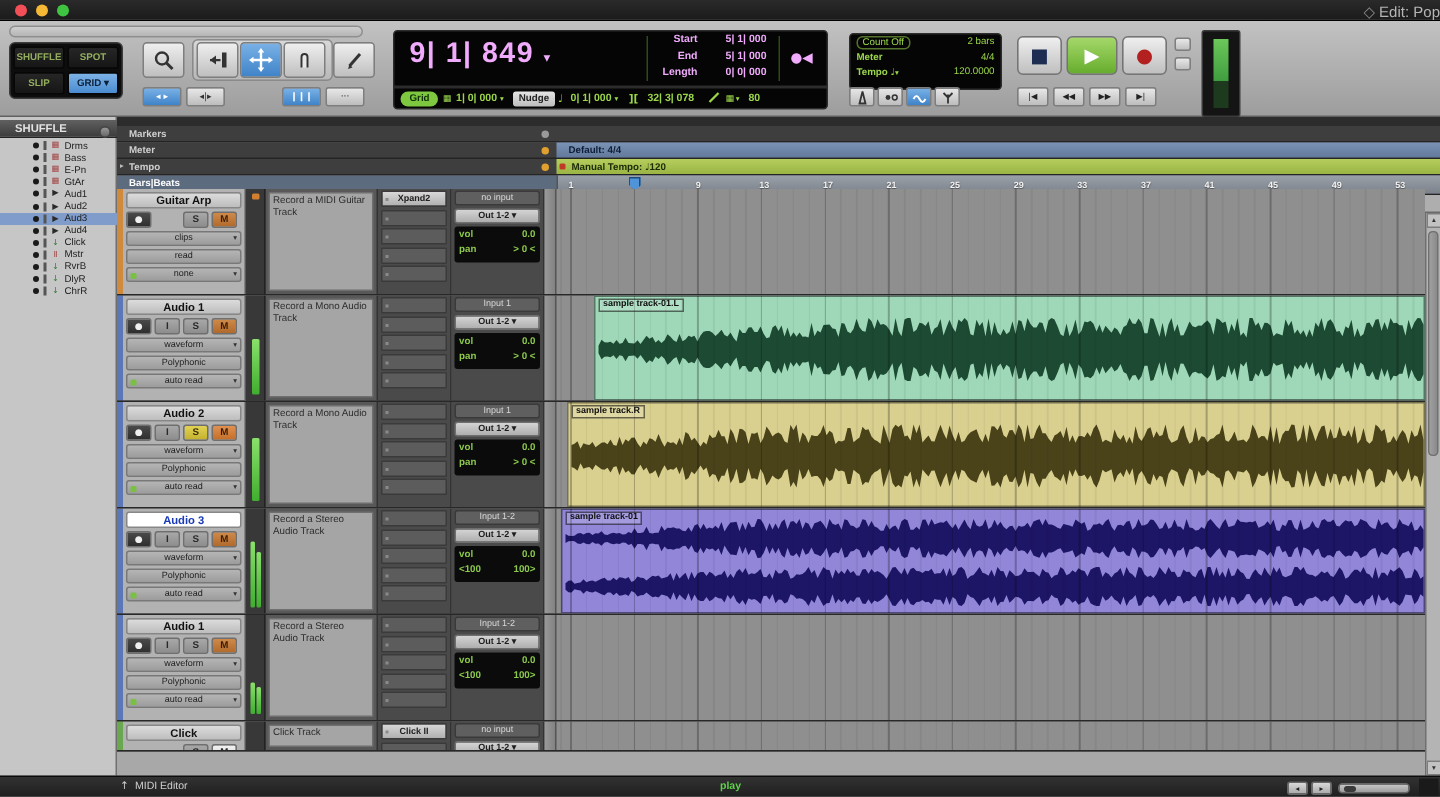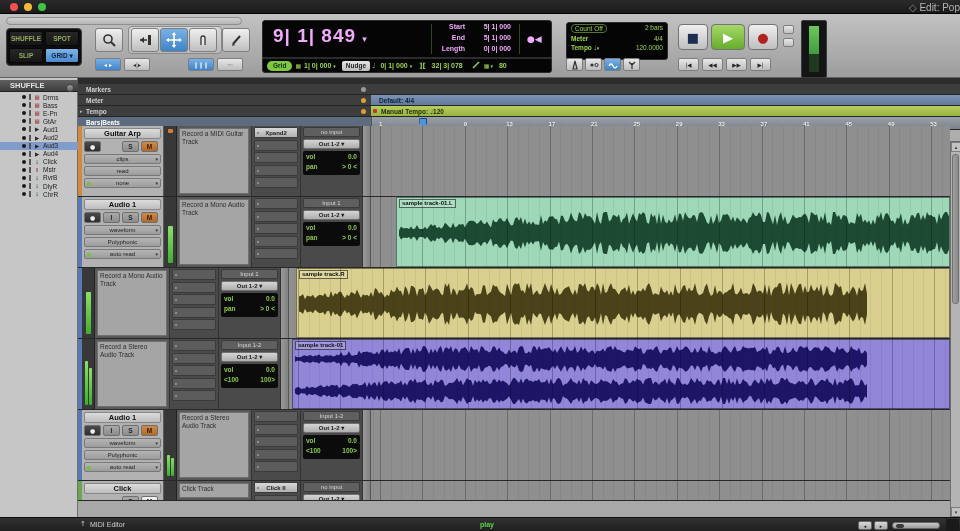--- a/index.html
+++ b/index.html
@@ -484,20 +484,32 @@
             <span class="tclip-label">sample track-01.L</span>
             <svg width="554" height="44" style="position: absolute; left: 0px; top: 13px;">
               <polygon points="2,19.5 4,15.5 6,17.2 8,17.3 10,16.9 12,18.1 14,15.6 16,18.2 18,17.6 20,14.1 22,17.7 24,17.9 26,18.0 28,15.8 30,18.3 32,15.6 34,12.9 36,14.9 38,13.6 40,17.3 42,15.7 44,17.7 46,15.9 48,11.8 50,13.5 52,15.8 54,17.0 56,11.7 58,16.5 60,15.4 62,12.9 64,13.7 66,12.8 68,16.6 70,12.6 72,10.1 74,9.7 76,9.7 78,10.8 80,13.0 82,11.2 84,8.8 86,12.3 88,13.3 90,10.6 92,14.1 94,16.6 96,8.4 98,11.0 100,11.0 102,7.4 104,7.2 106,10.3 108,10.4 110,6.7 112,11.3 114,14.5 116,13.9 118,7.4 120,5.9 122,9.7 124,6.0 126,13.3 128,7.4 130,13.6 132,10.5 134,13.5 136,10.6 138,13.5 140,13.4 142,14.0 144,4.1 146,13.1 148,9.3 150,10.7 152,5.7 154,5.5 156,5.3 158,8.0 160,8.3 162,13.6 164,4.4 166,4.9 168,10.0 170,11.2 172,8.3 174,1.5 176,7.1 178,9.7 180,10.2 182,1.0 184,3.1 186,8.3 188,1.9 190,5.5 192,5.0 194,6.1 196,9.0 198,12.8 200,1.0 202,9.9 204,13.1 206,2.0 208,1.0 210,1.0 212,10.3 214,8.9 216,4.1 218,4.6 220,6.3 222,3.2 224,12.2 226,8.0 228,6.8 230,1.6 232,12.7 234,7.2 236,2.2 238,7.1 240,10.4 242,2.0 244,3.7 246,1.0 248,3.0 250,11.8 252,12.7 254,2.1 256,6.3 258,3.7 260,13.3 262,1.3 264,12.9 266,3.7 268,10.5 270,12.6 272,8.3 274,11.8 276,10.1 278,3.2 280,11.6 282,2.4 284,3.1 286,9.8 288,1.0 290,5.0 292,7.3 294,7.3 296,3.9 298,4.4 300,10.9 302,2.6 304,1.0 306,2.0 308,6.5 310,11.8 312,13.1 314,4.6 316,13.1 318,9.2 320,2.0 322,12.0 324,9.5 326,3.3 328,3.9 330,2.8 332,4.9 334,10.0 336,5.4 338,10.9 340,6.2 342,8.5 344,10.9 346,7.3 348,8.9 350,12.4 352,7.0 354,5.9 356,1.0 358,4.7 360,5.0 362,1.3 364,4.1 366,11.1 368,11.1 370,1.0 372,1.7 374,7.7 376,13.5 378,4.1 380,13.9 382,5.4 384,1.0 386,10.2 388,5.0 390,12.7 392,12.5 394,8.1 396,3.4 398,6.5 400,7.2 402,6.0 404,6.2 406,4.1 408,2.6 410,5.2 412,12.1 414,1.1 416,2.2 418,4.3 420,3.3 422,11.6 424,4.9 426,9.7 428,1.0 430,12.8 432,10.7 434,14.0 436,1.0 438,1.0 440,6.1 442,4.0 444,9.2 446,4.1 448,4.4 450,6.0 452,13.2 454,11.1 456,11.9 458,12.7 460,1.9 462,6.4 464,2.8 466,11.5 468,8.6 470,12.0 472,9.2 474,13.9 476,8.5 478,13.5 480,4.0 482,7.0 484,1.0 486,9.7 488,3.4 490,1.8 492,4.8 494,10.1 496,9.6 498,13.2 500,6.5 502,8.0 504,2.2 506,13.8 508,7.8 510,13.4 512,11.6 514,4.5 516,4.0 518,7.5 520,2.2 522,1.7 524,9.6 526,3.7 528,8.8 530,1.0 532,4.5 534,4.1 536,5.8 538,5.9 540,12.9 542,2.1 544,8.7 546,3.9 548,1.0 550,1.1 552,5.5 552,38.5 550,42.9 548,43.0 546,40.1 544,35.3 542,41.9 540,31.1 538,38.1 536,38.2 534,39.9 532,39.5 530,43.0 528,35.2 526,40.3 524,34.4 522,42.3 520,41.8 518,36.5 516,40.0 514,39.5 512,32.4 510,30.6 508,36.2 506,30.2 504,41.8 502,36.0 500,37.5 498,30.8 496,34.4 494,33.9 492,39.2 490,42.2 488,40.6 486,34.3 484,43.0 482,37.0 480,40.0 478,30.5 476,35.5 474,30.1 472,34.8 470,32.0 468,35.4 466,32.5 464,41.2 462,37.6 460,42.1 458,31.3 456,32.1 454,32.9 452,30.8 450,38.0 448,39.6 446,39.9 444,34.8 442,40.0 440,37.9 438,43.0 436,43.0 434,30.0 432,33.3 430,31.2 428,43.0 426,34.3 424,39.1 422,32.4 420,40.7 418,39.7 416,41.8 414,42.9 412,31.9 410,38.8 408,41.4 406,39.9 404,37.8 402,38.0 400,36.8 398,37.5 396,40.6 394,35.9 392,31.5 390,31.3 388,39.0 386,33.8 384,43.0 382,38.6 380,30.1 378,39.9 376,30.5 374,36.3 372,42.3 370,43.0 368,32.9 366,32.9 364,39.9 362,42.7 360,39.0 358,39.3 356,43.0 354,38.1 352,37.0 350,31.6 348,35.1 346,36.7 344,33.1 342,35.5 340,37.8 338,33.1 336,38.6 334,34.0 332,39.1 330,41.2 328,40.1 326,40.7 324,34.5 322,32.0 320,42.0 318,34.8 316,30.9 314,39.4 312,30.9 310,32.2 308,37.5 306,42.0 304,43.0 302,41.4 300,33.1 298,39.6 296,40.1 294,36.7 292,36.7 290,39.0 288,43.0 286,34.2 284,40.9 282,41.6 280,32.4 278,40.8 276,33.9 274,32.2 272,35.7 270,31.4 268,33.5 266,40.3 264,31.1 262,42.7 260,30.7 258,40.3 256,37.7 254,41.9 252,31.3 250,32.2 248,41.0 246,43.0 244,40.3 242,42.0 240,33.6 238,36.9 236,41.8 234,36.8 232,31.3 230,42.4 228,37.2 226,36.0 224,31.8 222,40.8 220,37.7 218,39.4 216,39.9 214,35.1 212,33.7 210,43.0 208,43.0 206,42.0 204,30.9 202,34.1 200,43.0 198,31.2 196,35.0 194,37.9 192,39.0 190,38.5 188,42.1 186,35.7 184,40.9 182,43.0 180,33.8 178,34.3 176,36.9 174,42.5 172,35.7 170,32.8 168,34.0 166,39.1 164,39.6 162,30.4 160,35.7 158,36.0 156,38.7 154,38.5 152,38.3 150,33.3 148,34.7 146,30.9 144,39.9 142,30.0 140,30.6 138,30.5 136,33.4 134,30.5 132,33.5 130,30.4 128,36.6 126,30.7 124,38.0 122,34.3 120,38.1 118,36.6 116,30.1 114,29.5 112,32.7 110,37.3 108,33.6 106,33.7 104,36.8 102,36.6 100,33.0 98,33.0 96,35.6 94,27.4 92,29.9 90,33.4 88,30.7 86,31.7 84,35.2 82,32.8 80,31.0 78,33.2 76,34.3 74,34.3 72,33.9 70,31.4 68,27.4 66,31.2 64,30.3 62,31.1 60,28.6 58,27.5 56,32.3 54,27.0 52,28.2 50,30.5 48,32.2 46,28.1 44,26.3 42,28.3 40,26.7 38,30.4 36,29.1 34,31.1 32,28.4 30,25.7 28,28.2 26,26.0 24,26.1 22,26.3 20,29.9 18,26.4 16,25.8 14,28.4 12,25.9 10,27.1 8,26.7 6,26.8 4,28.5 2,24.5" fill="#1d4a33"></polygon>
             </svg>
           </div>
           <div class="tgrid"></div>
         </div>
       </div>
       <div class="track-row" style="height: 71px;">
         <div class="tcolor" style="background: rgb(92, 119, 184);"></div>
+        <div class="tname">
+          <div class="tname-btn">Audio 2</div>
+          <div class="tbtns">
+            <div class="tbtn rec ico">●</div>
+            <div class="tbtn">I</div>
+            <div class="tbtn solo-on">S</div>
+            <div class="tbtn mute-on">M</div>
+          </div>
+          <div class="tsel">waveform<span class="dd ico">▾</span></div>
+          <div class="tsel">Polyphonic</div>
+          <div class="tsel autom">auto read<span class="dd ico">▾</span></div>
+        </div>
         <div class="tmeter">
           <div class="mbar" style="width: 5px; left: 4px; height: 42px;"></div>
         </div>
         <div class="tcomments">
           <div class="tcomments-in">Record a Mono Audio Track</div>
         </div>
         <div class="tinserts">
           <div class="islot"></div>
           <div class="islot"></div>
           <div class="islot"></div>
@@ -524,20 +536,32 @@
             <span class="tclip-label">sample track.R</span>
             <svg width="572" height="44" style="position: absolute; left: 0px; top: 13px;">
               <polygon points="2,14.6 4,13.8 6,12.1 8,17.2 10,13.5 12,14.3 14,14.6 16,12.7 18,16.2 20,14.6 22,13.1 24,12.9 26,14.1 28,11.0 30,14.7 32,15.2 34,9.1 36,14.7 38,10.9 40,12.4 42,9.8 44,9.7 46,13.5 48,16.1 50,12.4 52,14.3 54,10.1 56,10.8 58,12.5 60,7.4 62,12.1 64,15.9 66,12.3 68,13.4 70,12.8 72,14.6 74,9.9 76,14.8 78,6.0 80,7.4 82,11.7 84,9.8 86,12.6 88,15.6 90,12.5 92,14.3 94,7.6 96,10.0 98,9.4 100,4.5 102,8.8 104,8.9 106,14.1 108,3.9 110,7.1 112,13.5 114,3.8 116,4.2 118,6.0 120,14.0 122,6.9 124,7.2 126,6.1 128,13.5 130,9.9 132,2.3 134,5.2 136,9.0 138,7.2 140,6.4 142,7.9 144,12.1 146,13.3 148,1.2 150,4.9 152,1.0 154,13.4 156,6.3 158,8.6 160,13.4 162,8.0 164,8.6 166,8.6 168,6.4 170,1.3 172,8.2 174,5.1 176,6.7 178,14.0 180,11.9 182,12.3 184,11.5 186,3.3 188,3.4 190,12.9 192,11.2 194,9.6 196,2.5 198,4.6 200,4.2 202,9.0 204,11.1 206,12.2 208,13.9 210,1.4 212,7.3 214,13.3 216,4.0 218,1.2 220,2.6 222,1.0 224,9.0 226,8.3 228,11.6 230,1.0 232,6.9 234,1.0 236,13.0 238,10.5 240,8.3 242,12.2 244,12.3 246,6.5 248,1.1 250,6.6 252,10.7 254,1.7 256,7.8 258,12.4 260,5.8 262,12.8 264,11.9 266,8.4 268,6.2 270,5.2 272,4.2 274,9.7 276,12.9 278,7.2 280,12.7 282,2.1 284,2.3 286,4.8 288,1.0 290,8.2 292,9.8 294,4.9 296,4.7 298,8.4 300,1.0 302,4.4 304,12.8 306,1.0 308,10.7 310,10.2 312,4.7 314,1.0 316,6.8 318,6.9 320,10.3 322,12.7 324,8.3 326,7.1 328,5.3 330,10.1 332,2.5 334,12.7 336,8.2 338,13.2 340,8.9 342,8.6 344,9.5 346,6.1 348,9.2 350,3.7 352,1.0 354,5.9 356,12.9 358,11.2 360,12.0 362,13.2 364,4.3 366,9.2 368,11.1 370,7.9 372,13.4 374,9.1 376,13.8 378,2.1 380,9.5 382,12.0 384,8.6 386,4.0 388,2.9 390,10.0 392,5.5 394,8.9 396,8.0 398,1.0 400,10.0 402,13.2 404,12.4 406,11.1 408,4.5 410,1.5 412,9.4 414,13.9 416,12.3 418,2.9 420,12.1 422,8.8 424,9.4 426,12.8 428,10.6 430,10.1 432,8.0 434,7.2 436,1.0 438,11.5 440,12.5 442,9.9 444,5.7 446,11.9 448,11.5 450,11.0 452,12.8 454,9.8 456,1.0 458,4.6 460,10.3 462,8.6 464,8.9 466,11.8 468,1.9 470,13.1 472,2.7 474,14.0 476,7.7 478,5.2 480,5.3 482,1.0 484,1.4 486,12.5 488,10.0 490,1.0 492,13.3 494,1.0 496,6.2 498,12.1 500,6.6 502,2.3 504,1.7 506,10.9 508,3.7 510,10.4 512,9.6 514,2.4 516,8.3 518,8.8 520,4.6 522,9.8 524,1.6 526,13.9 528,11.0 530,3.3 532,12.0 534,13.9 536,11.7 538,1.0 540,2.7 542,5.6 544,4.0 546,13.4 548,12.5 550,8.7 552,12.3 554,7.8 556,4.6 558,7.3 560,13.8 562,4.9 564,9.1 566,8.2 568,1.0 570,11.4 570,32.6 568,43.0 566,35.8 564,34.9 562,39.1 560,30.2 558,36.7 556,39.4 554,36.2 552,31.7 550,35.3 548,31.5 546,30.6 544,40.0 542,38.4 540,41.3 538,43.0 536,32.3 534,30.1 532,32.0 530,40.7 528,33.0 526,30.1 524,42.4 522,34.2 520,39.4 518,35.2 516,35.7 514,41.6 512,34.4 510,33.6 508,40.3 506,33.1 504,42.3 502,41.7 500,37.4 498,31.9 496,37.8 494,43.0 492,30.7 490,43.0 488,34.0 486,31.5 484,42.6 482,43.0 480,38.7 478,38.8 476,36.3 474,30.0 472,41.3 470,30.9 468,42.1 466,32.2 464,35.1 462,35.4 460,33.7 458,39.4 456,43.0 454,34.2 452,31.2 450,33.0 448,32.5 446,32.1 444,38.3 442,34.1 440,31.5 438,32.5 436,43.0 434,36.8 432,36.0 430,33.9 428,33.4 426,31.2 424,34.6 422,35.2 420,31.9 418,41.1 416,31.7 414,30.1 412,34.6 410,42.5 408,39.5 406,32.9 404,31.6 402,30.8 400,34.0 398,43.0 396,36.0 394,35.1 392,38.5 390,34.0 388,41.1 386,40.0 384,35.4 382,32.0 380,34.5 378,41.9 376,30.2 374,34.9 372,30.6 370,36.1 368,32.9 366,34.8 364,39.7 362,30.8 360,32.0 358,32.8 356,31.1 354,38.1 352,43.0 350,40.3 348,34.8 346,37.9 344,34.5 342,35.4 340,35.1 338,30.8 336,35.8 334,31.3 332,41.5 330,33.9 328,38.7 326,36.9 324,35.7 322,31.3 320,33.7 318,37.1 316,37.2 314,43.0 312,39.3 310,33.8 308,33.3 306,43.0 304,31.2 302,39.6 300,43.0 298,35.6 296,39.3 294,39.1 292,34.2 290,35.8 288,43.0 286,39.2 284,41.7 282,41.9 280,31.3 278,36.8 276,31.1 274,34.3 272,39.8 270,38.8 268,37.8 266,35.6 264,32.1 262,31.2 260,38.2 258,31.6 256,36.2 254,42.3 252,33.3 250,37.4 248,42.9 246,37.5 244,31.7 242,31.8 240,35.7 238,33.5 236,31.0 234,43.0 232,37.1 230,43.0 228,32.4 226,35.7 224,35.0 222,43.0 220,41.4 218,42.8 216,40.0 214,30.7 212,36.7 210,42.6 208,30.1 206,31.8 204,32.9 202,35.0 200,39.8 198,39.4 196,41.5 194,34.4 192,32.8 190,31.1 188,40.6 186,40.7 184,32.5 182,31.7 180,32.1 178,30.0 176,37.3 174,38.9 172,35.8 170,42.7 168,37.6 166,35.4 164,35.4 162,36.0 160,30.6 158,35.4 156,37.7 154,30.6 152,43.0 150,39.1 148,42.8 146,30.7 144,31.9 142,36.1 140,37.6 138,36.8 136,35.0 134,38.8 132,41.7 130,34.1 128,30.5 126,37.9 124,36.8 122,37.1 120,30.0 118,38.0 116,39.8 114,40.2 112,30.5 110,36.9 108,40.1 106,29.9 104,35.1 102,35.2 100,39.5 98,34.6 96,34.0 94,36.4 92,29.7 90,31.5 88,28.4 86,31.4 84,34.2 82,32.3 80,36.6 78,38.0 76,29.2 74,34.1 72,29.4 70,31.2 68,30.6 66,31.7 64,28.1 62,31.9 60,36.6 58,31.5 56,33.2 54,33.9 52,29.7 50,31.6 48,27.9 46,30.5 44,34.3 42,34.2 40,31.6 38,33.1 36,29.3 34,34.9 32,28.8 30,29.3 28,33.0 26,29.9 24,31.1 22,30.9 20,29.4 18,27.8 16,31.3 14,29.4 12,29.7 10,30.5 8,26.8 6,31.9 4,30.2 2,29.4" fill="#4a431a"></polygon>
             </svg>
           </div>
           <div class="tgrid"></div>
         </div>
       </div>
       <div class="track-row" style="height: 71px;">
         <div class="tcolor" style="background: rgb(92, 119, 184);"></div>
+        <div class="tname">
+          <div class="tname-btn selname">Audio 3</div>
+          <div class="tbtns">
+            <div class="tbtn rec ico">●</div>
+            <div class="tbtn">I</div>
+            <div class="tbtn">S</div>
+            <div class="tbtn mute">M</div>
+          </div>
+          <div class="tsel">waveform<span class="dd ico">▾</span></div>
+          <div class="tsel">Polyphonic</div>
+          <div class="tsel autom">auto read<span class="dd ico">▾</span></div>
+        </div>
         <div class="tmeter">
           <div class="mbar" style="width: 3px; left: 3px; height: 44px;"></div>
           <div class="mbar" style="width: 3px; left: 7px; height: 37px;"></div>
         </div>
         <div class="tcomments">
           <div class="tcomments-in">Record a Stereo Audio Track</div>
         </div>
         <div class="tinserts">
           <div class="islot"></div>
           <div class="islot"></div>

